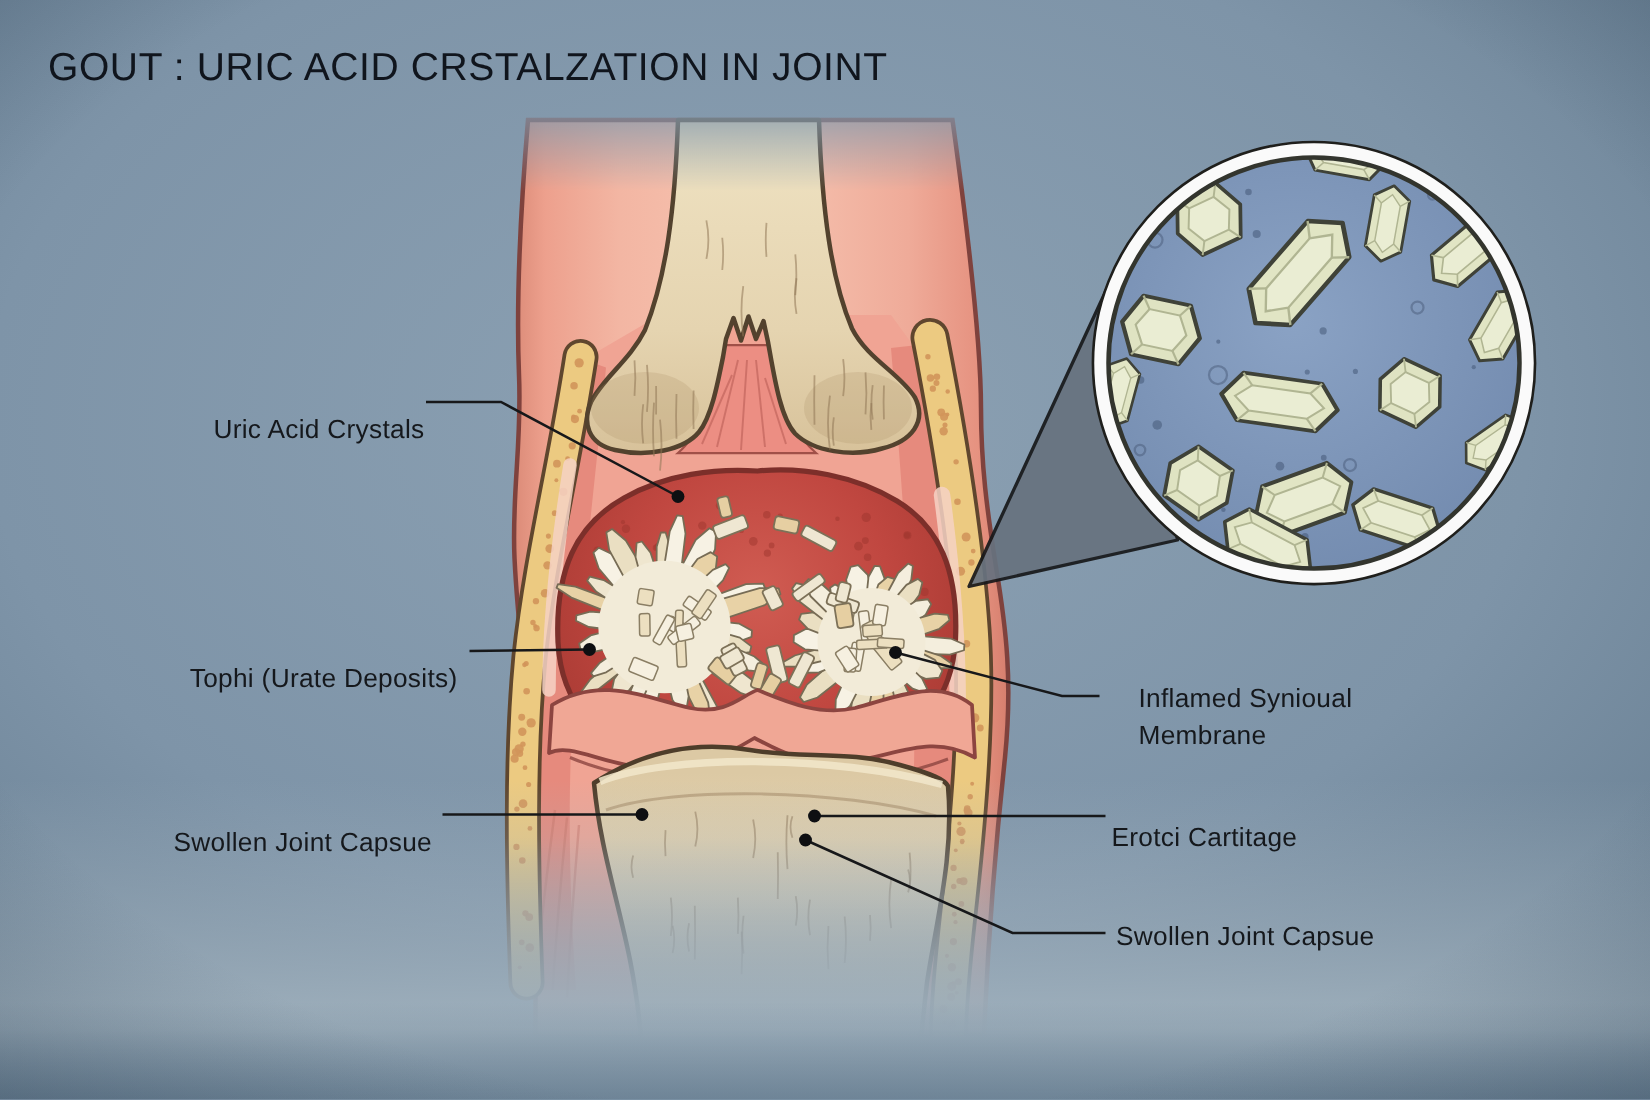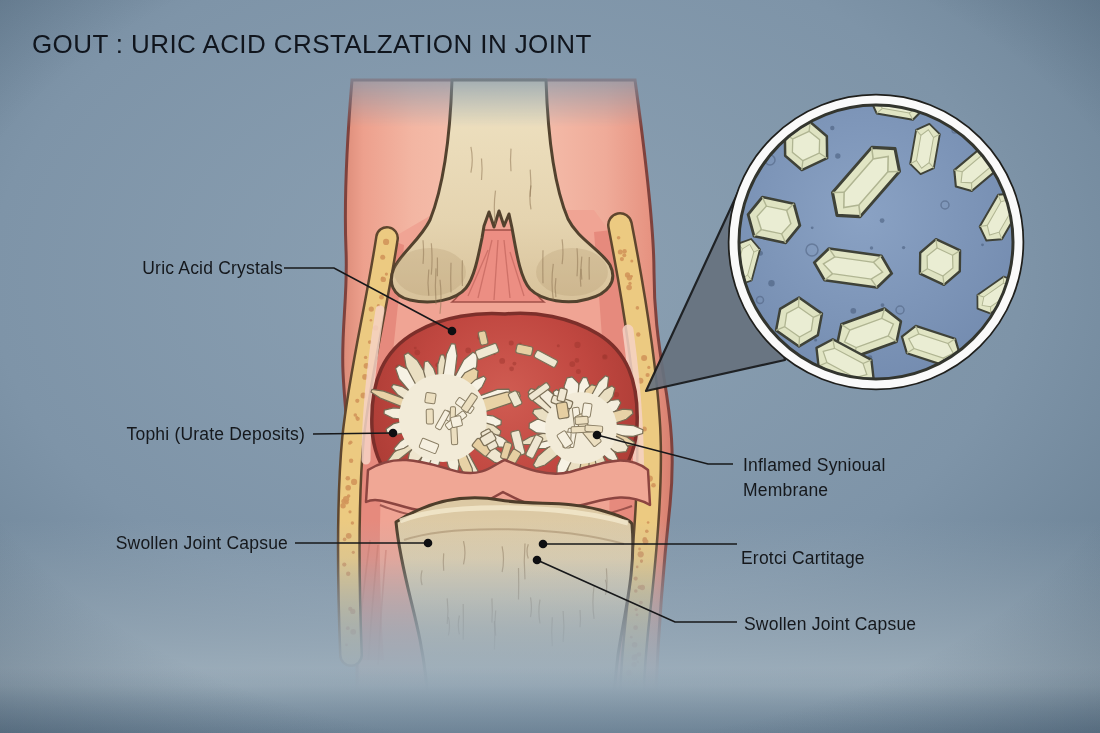--- a/index.html
+++ b/index.html
@@ -13,21 +13,21 @@
   #title{
     position:absolute;left:32px;top:29px;
     font-size:26px;letter-spacing:0.4px;color:#10151d;
     font-weight:400;
   }
   .label{
     position:absolute;font-size:17.5px;color:#15181c;
     white-space:nowrap;letter-spacing:0.2px;line-height:22px;
   }
   .label.wrap{white-space:normal;width:195px;line-height:25px;}
-  .label.rightAlign{text-align:left;}
+  .label.rightAlign{text-align:left;margin-top:18px;}
 </style>
 </head>
 <body>
 
 <div id="stage">
 
 <svg id="scene" width="1100" height="733" viewBox="0 0 1100 733" xmlns="http://www.w3.org/2000/svg" xmlns:xlink="http://www.w3.org/1999/xlink">
   <defs>
     <radialGradient id="bgG" cx="0.46" cy="0.38" r="0.85">
       <stop offset="0" stop-color="#8ca1b3"></stop>
@@ -525,17 +525,17 @@
     <circle cx="597" cy="435" r="4.3"></circle>
     <circle cx="543" cy="544" r="4.3"></circle>
     <circle cx="537" cy="560" r="4.3"></circle>
   </g>
 </svg>
 
 <div id="title">GOUT : URIC ACID CRSTALZATION IN JOINT</div>
 <div class="label rightAlign" style="right:817px;top:257px">Uric Acid Crystals</div>
 <div class="label rightAlign" style="right:795px;top:423px">Tophi (Urate Deposits)</div>
 <div class="label rightAlign" style="right:812px;top:532px">Swollen Joint Capsue</div>
-<div class="label wrap" style="left:743px;top:453px">Inflamed Synioual Membrane</div>
+<div class="label wrap" style="left:759px;top:453px">Inflamed Synioual Membrane</div>
 <div class="label" style="left:741px;top:547px">Erotci Cartitage</div>
 <div class="label" style="left:744px;top:613px">Swollen Joint Capsue</div>
 
 </div>
 
 </body></html>

